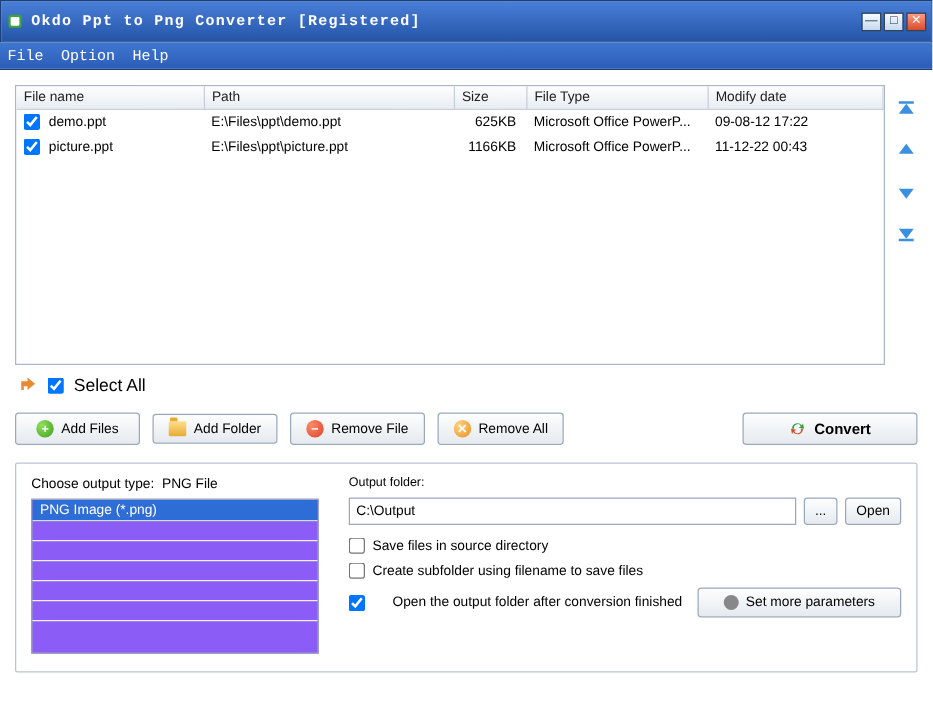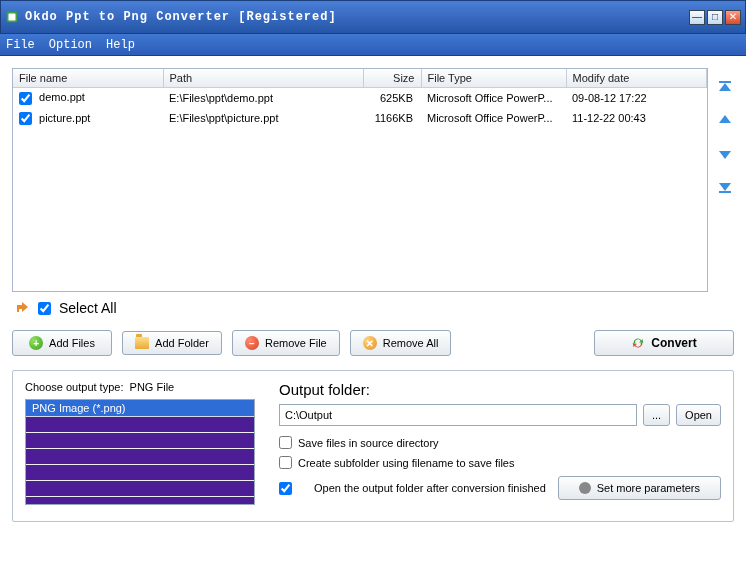--- a/index.html
+++ b/index.html
@@ -31,26 +31,26 @@
 .selectall-row label { font-size: 14px; }
 
 .action-row { display: flex; gap: 10px; padding: 6px 0; align-items: center; }
 .btn { background: linear-gradient(to bottom,#fdfefe,#e5eaef); border: 1px solid #9aa8bb; border-radius: 3px; padding: 5px 12px; font-size: 11px; display: flex; align-items: center; gap: 6px; cursor: pointer; min-width: 100px; justify-content: center; }
 .btn.convert { min-width: 140px; font-size: 12px; font-weight: bold; }
 .action-row .spacer { flex: 1; }
 
 .bottom-panel { border: 1px solid #b9c4d5; border-radius: 2px; padding: 10px 12px 14px; display: flex; gap: 24px; margin-top: 8px; }
 .output-type-col { width: 230px; }
 .output-type-col .label-row { font-size: 11px; margin-bottom: 6px; }
-.type-list { border: 1px solid #9aa8bb; height: 106px; background: #4c1d95; }
+.type-list { border: 1px solid #9aa8bb; height: 124px; background: #8b5cf6; }
 .type-list .type-item { background: #2e6cd6; color: #fff; padding: 2px 6px; font-size: 11px; border-bottom:1px solid #d5dce6; }
 .type-list .empty-row { border-bottom:1px solid #eef1f6; height:16px; }
 
 .output-folder-col { flex: 1; }
-.output-folder-col .sec-label { font-size: 15px; margin-bottom: 6px; }
+.output-folder-col .sec-label { font-size: 10px; margin-bottom: 6px; }
 .folder-row { display: flex; gap: 6px; align-items: center; margin-bottom: 10px; }
 .folder-input { flex: 1; border: 1px solid #9aa8bb; padding: 3px 5px; font-size: 11px; height: 22px; }
 .small-btn { background: linear-gradient(to bottom,#fdfefe,#e5eaef); border:1px solid #9aa8bb; border-radius:3px; padding: 3px 8px; font-size:11px; cursor:pointer; height:22px; }
 .check-row { display: flex; align-items: center; gap: 6px; margin-bottom: 7px; font-size: 11px; }
 .check-row input { margin:0; }
 .params-btn { background: linear-gradient(to bottom,#fdfefe,#e5eaef); border:1px solid #9aa8bb; border-radius:3px; padding:5px 20px; font-size:11px; cursor:pointer; display:flex; align-items:center; gap:6px; }
 
 .icon-circle { width:14px; height:14px; border-radius:50%; display:inline-flex; align-items:center; justify-content:center; color:#fff; font-weight:bold; font-size:10px; }
 .icon-green { background: radial-gradient(circle at 30% 30%, #8fe05a, #3ea020); }
 .icon-red { background: radial-gradient(circle at 30% 30%, #ff8a6a, #d8442a); }
@@ -89,21 +89,21 @@
             <col style="width:150px">
             <col style="width:200px">
             <col style="width:58px">
             <col style="width:145px">
             <col>
           </colgroup>
         <thead>
           <tr>
             <th>File name</th>
             <th>Path</th>
-            <th style="text-align:right">Size</th>
+            <th style="">Size</th>
             <th>File Type</th>
             <th>Modify date</th>
           </tr>
         </thead>
         <tbody id="file-rows">
             <tr>
               <td><input type="checkbox" checked="" style=""> <span>demo.ppt</span></td>
               <td>E:\Files\ppt\demo.ppt</td>
               <td class="size">625KB</td>
               <td>Microsoft Office PowerP...</td>

